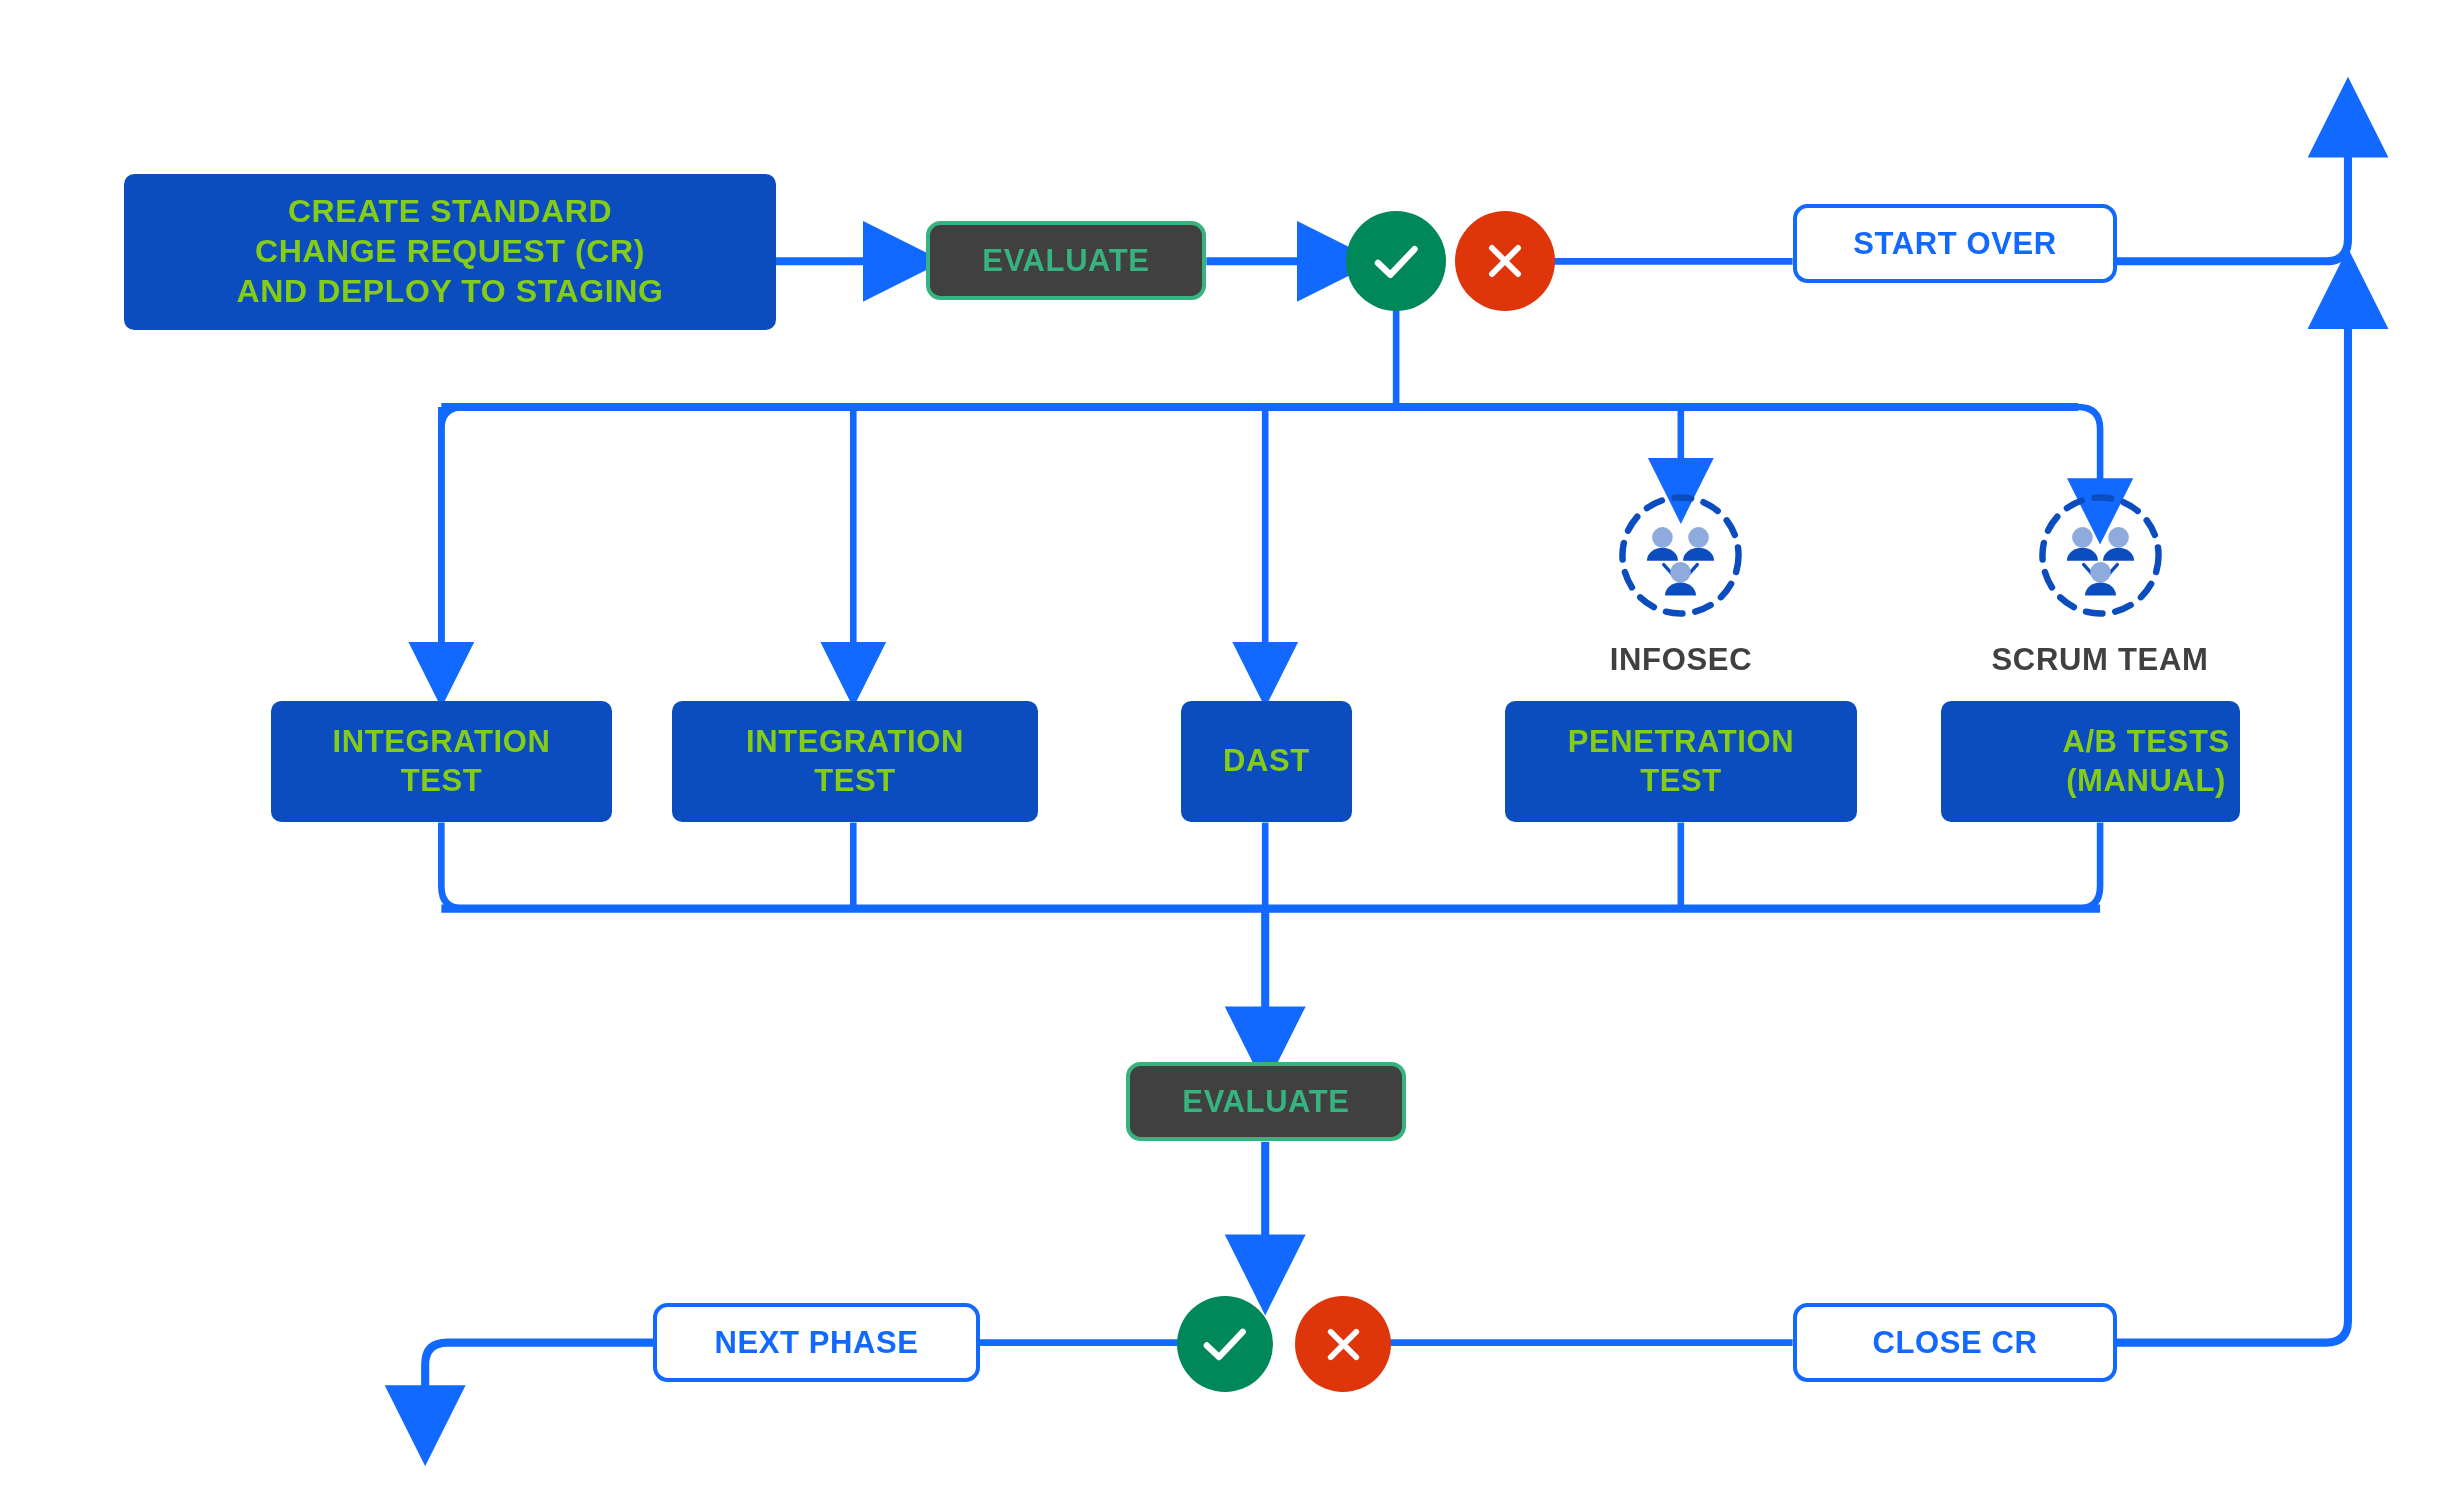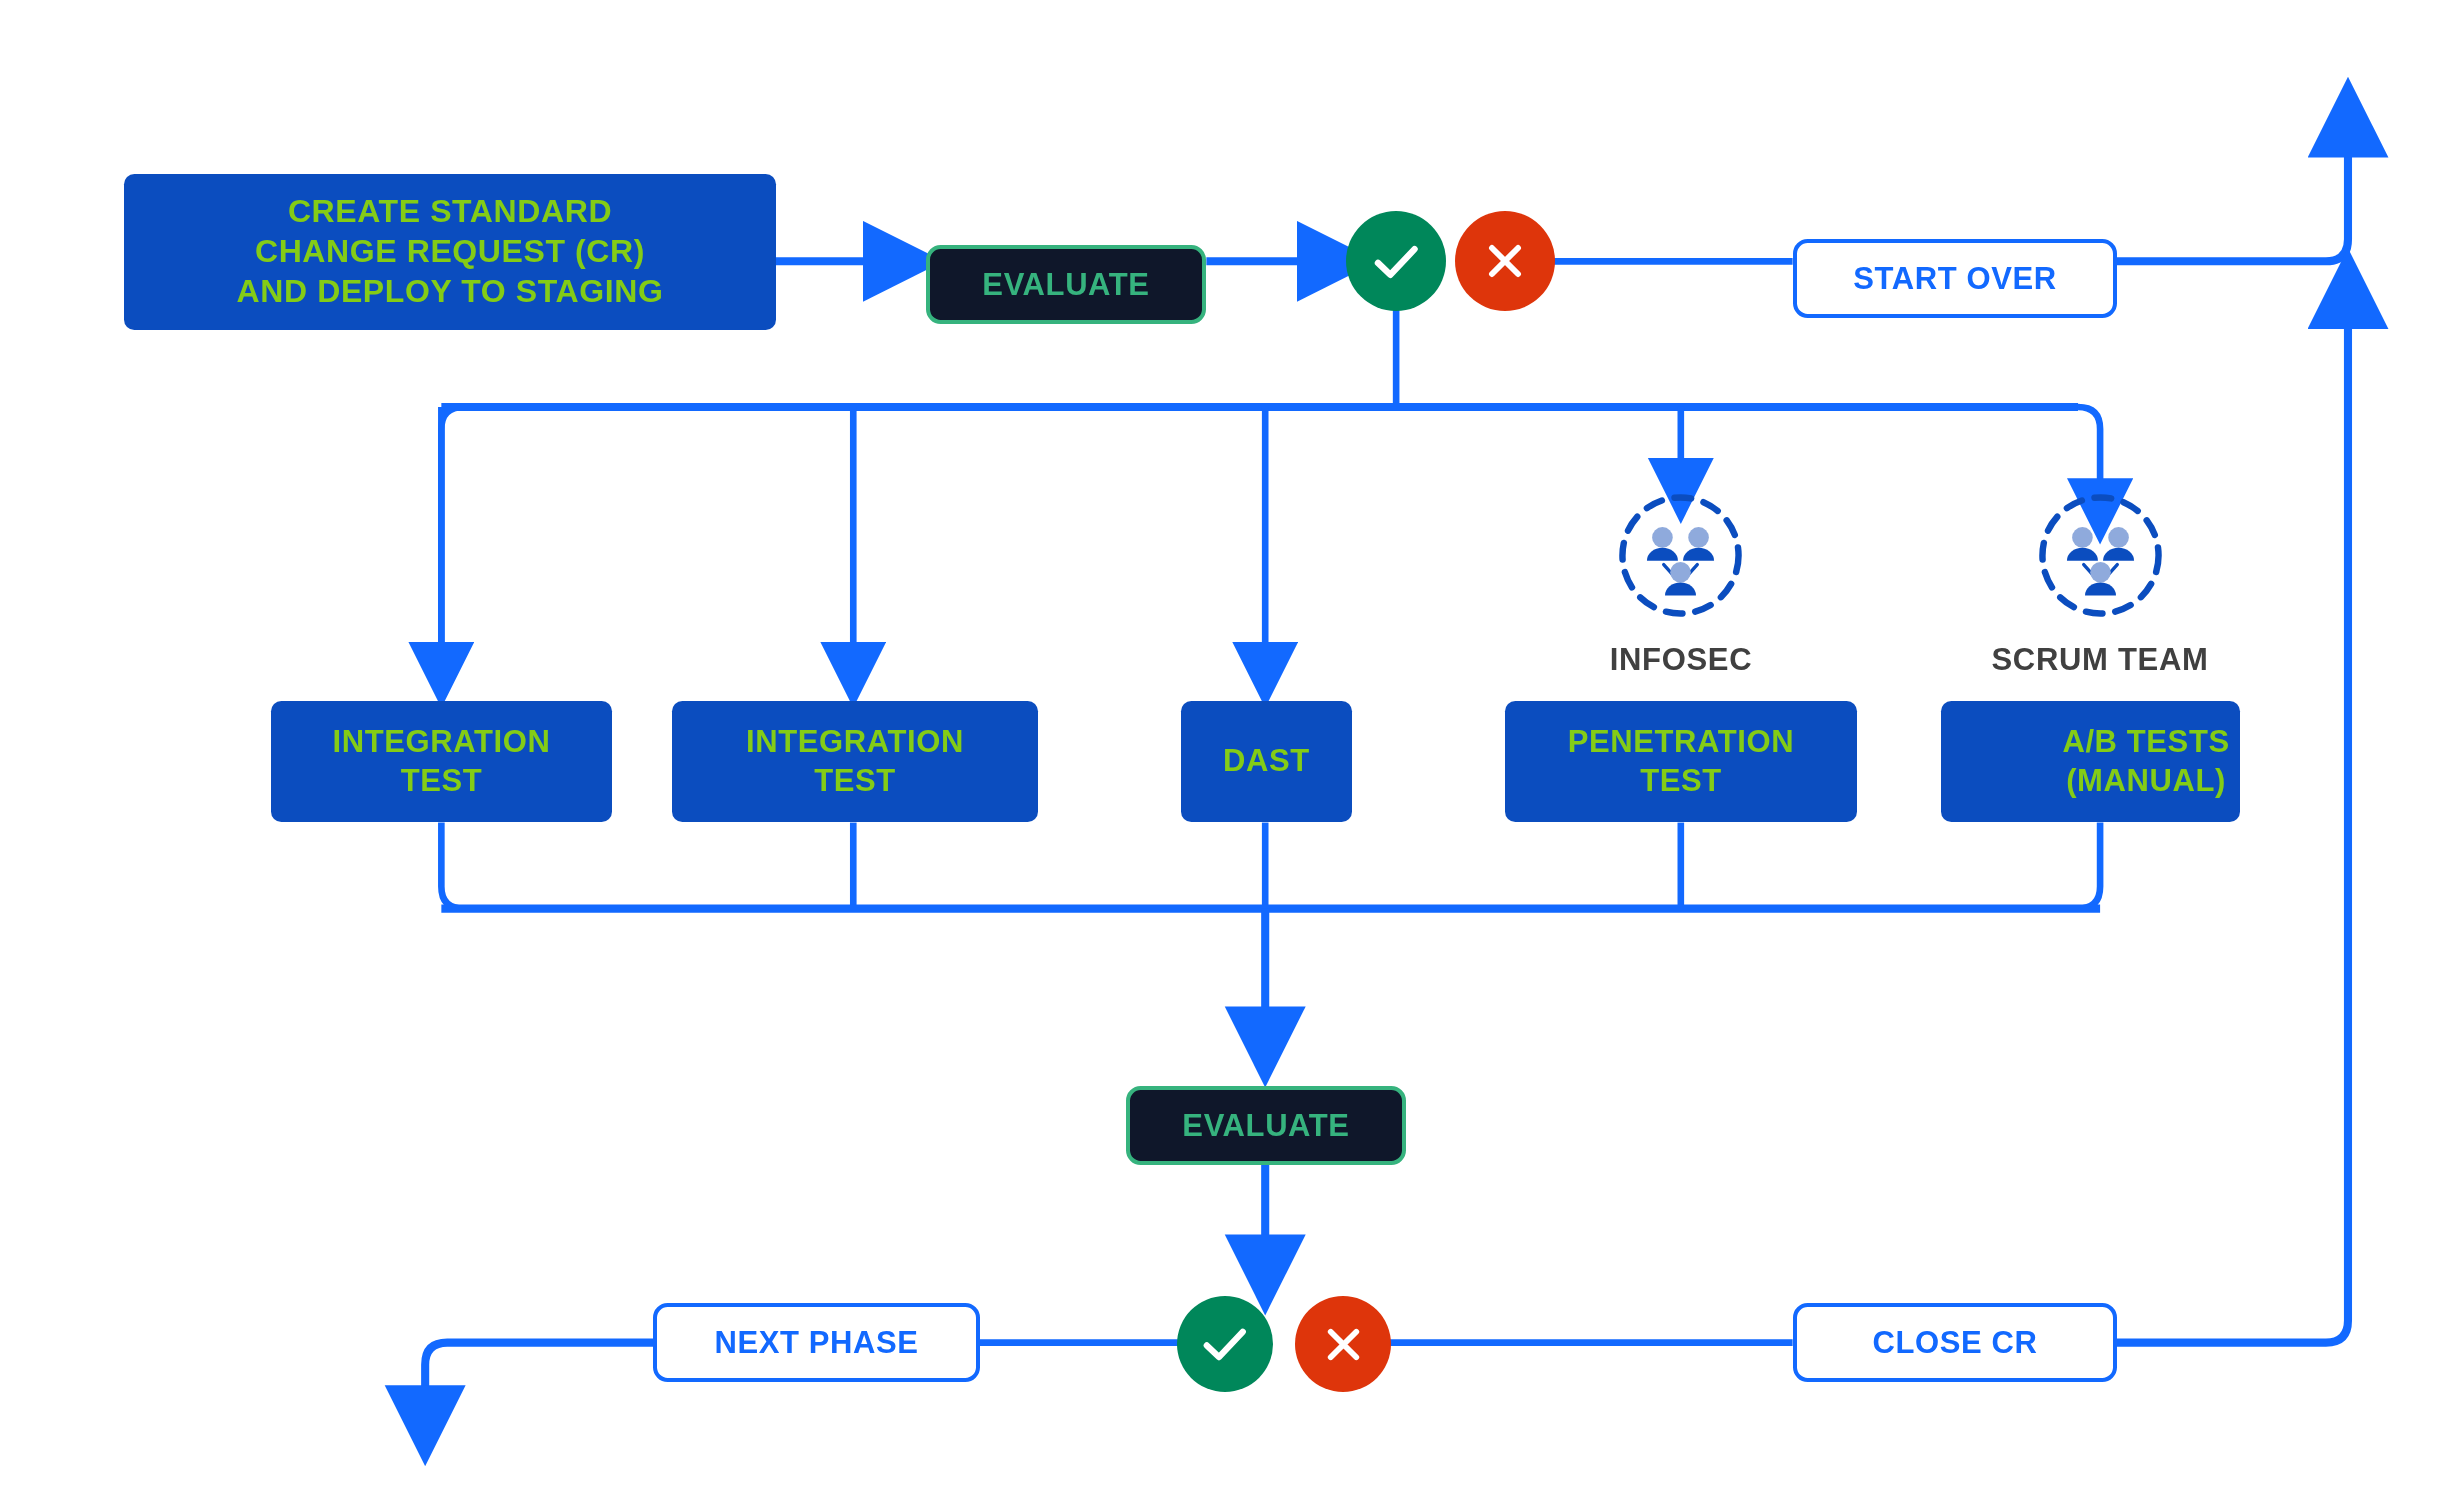--- a/index.html
+++ b/index.html
@@ -28,28 +28,27 @@
   .node-outline-blue{
     background:#ffffff;
     color:#1269FF;
     border:4.4px solid #1269FF;
     border-radius:14.7px;
     font-weight:700;
     letter-spacing:0.6px;
     line-height:1.2;
   }
   .node-outline-green{
-    background:#0f172a;
+    background:#404040;
     color:#36B37E;
     border:4.4px solid #36B37E;
     border-radius:14.7px;
     font-weight:700;
     letter-spacing:0.6px;
     line-height:1.2;
-    margin-top:24px;
   }
 
   
   .marker{position:absolute;border-radius:50%;display:flex;align-items:center;justify-content:center;}
   .marker.ok{background:#00875A;}
   .marker.no{background:#DE350B;}
   .marker svg{display:block;}
 
   
   .team{position:absolute;}
@@ -134,21 +133,21 @@
     <svg width="57" height="57" viewBox="0 0 24 24">
       <path d="M4.2 12.6 L9.4 17.6 L19.6 6.8" fill="none" stroke="#ffffff" stroke-width="2.7" stroke-linecap="round" stroke-linejoin="round"></path>
     </svg>
   </div>
   <div class="marker no" style="left:1455px;top:211px;width:100px;height:100px;">
     <svg width="54" height="54" viewBox="0 0 24 24">
       <path d="M6.2 6.2 L17.8 17.8 M17.8 6.2 L6.2 17.8" fill="none" stroke="#ffffff" stroke-width="2.6" stroke-linecap="round"></path>
     </svg>
   </div>
 
-  <div class="node node-outline-blue" style="left:1793px;top:239px;width:324px;height:79px;font-size:31px;">
+  <div class="node node-outline-blue" style="left:1793px;top:204px;width:324px;height:79px;font-size:31px;">
     <span>START OVER</span>
   </div>
 
   <div class="team" style="left:1616px;top:491px;width:129px;height:129px;">
     <svg class="dial" width="129" height="129" viewBox="0 0 100 100">
       <circle cx="50" cy="50" r="45" fill="none" stroke="#0B4DBF" stroke-width="5" stroke-linecap="round" stroke-dasharray="13 10"></circle>
 
       <path d="M37 57 L45 66 M63 57 L55 66" stroke="#0B4DBF" stroke-width="2.6" fill="none" stroke-linecap="round"></path>
 
       <circle cx="36" cy="36" r="8" fill="#8FAADC"></circle>

